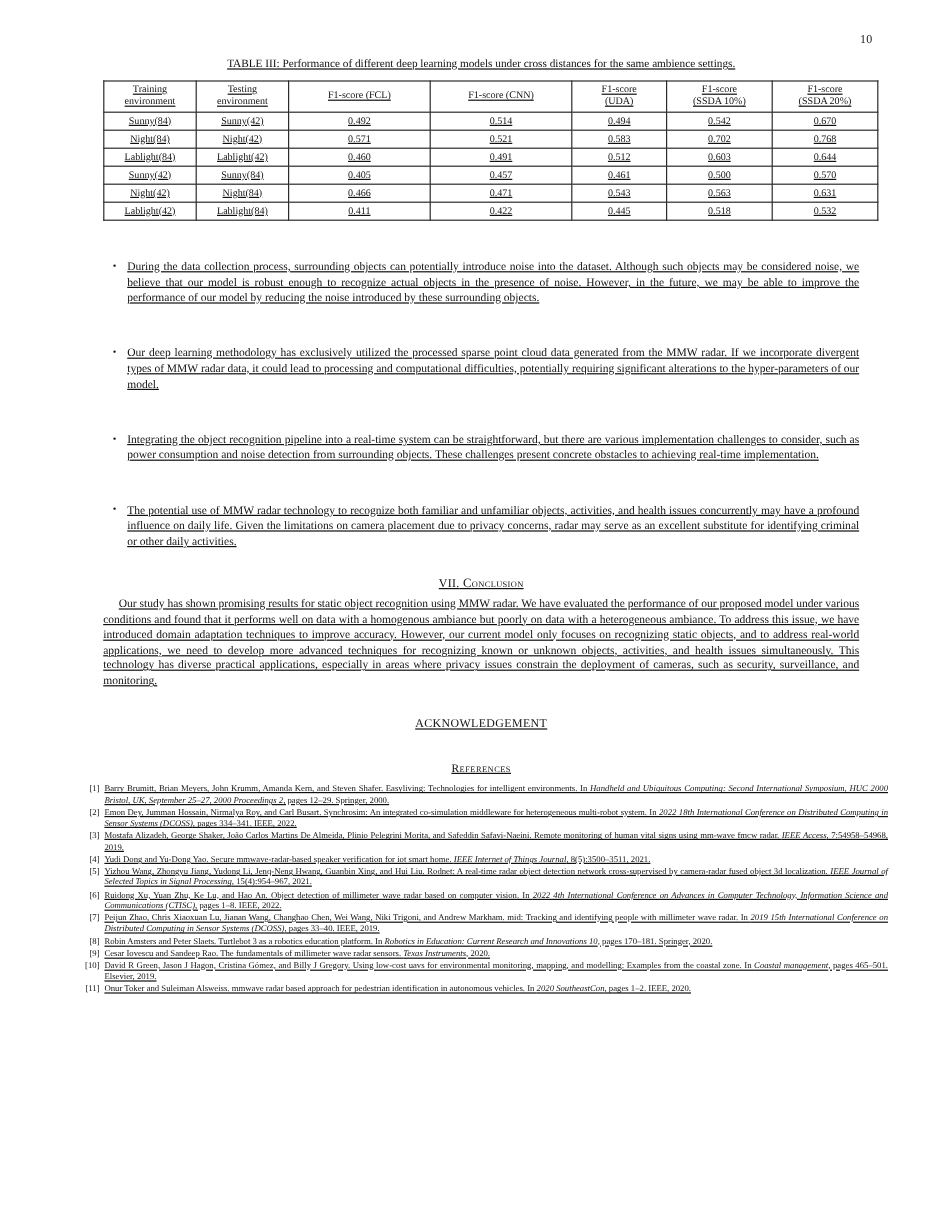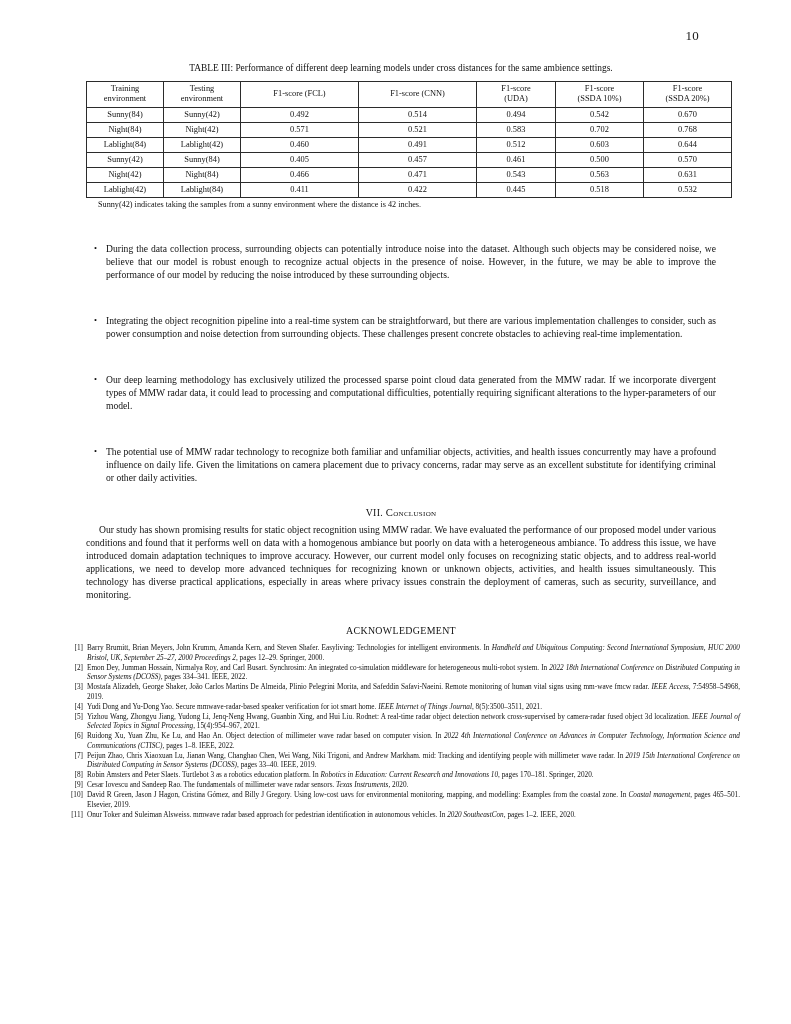--- a/index.html
+++ b/index.html
@@ -16,32 +16,33 @@
     overflow: hidden;
   }
   .page {
     position: absolute;
     inset: 0;
     padding: 0;
   }
   .page-number {
     position: absolute;
     top: 28px;
-    right: 92px;
-    font-size: 13px;
+    right: 64px;
+    font-size: 10px;
     color: #1a1a1a;
     letter-spacing: 0.2px;
   }
 
   
   .content {
     position: absolute;
     left: 86px;
-    top: 62px;
+    top: 48px;
     width: 630px;
+    text-decoration: underline;
   }
 
   
   .table-caption {
     font-size: 9.4px;
     text-align: center;
     margin: 0 0 7px 0;
     line-height: 1.3;
     color: #111;
   }
@@ -270,38 +271,38 @@
           <td>Lablight(84)</td>
           <td>0.411</td>
           <td>0.422</td>
           <td>0.445</td>
           <td>0.518</td>
           <td>0.532</td>
         </tr>
       </tbody>
     </table>
 
-    <div class="table-note">Sunny(42) indicates taking the samples from a sunny environment where the distance is 42 inches.</div>
 
     <ul class="bullets">
       <li>During the data collection process, surrounding objects can potentially introduce noise into the dataset. Although such objects may be considered noise, we believe that our model is robust enough to recognize actual objects in the presence of noise. However, in the future, we may be able to improve the performance of our model by reducing the noise introduced by these surrounding objects.</li>
+      <li>Our deep learning methodology has exclusively utilized the processed sparse point cloud data generated from the MMW radar. If we incorporate divergent types of MMW radar data, it could lead to processing and computational difficulties, potentially requiring significant alterations to the hyper-parameters of our model.</li>
       <li>Integrating the object recognition pipeline into a real-time system can be straightforward, but there are various implementation challenges to consider, such as power consumption and noise detection from surrounding objects. These challenges present concrete obstacles to achieving real-time implementation.</li>
-      <li>Our deep learning methodology has exclusively utilized the processed sparse point cloud data generated from the MMW radar. If we incorporate divergent types of MMW radar data, it could lead to processing and computational difficulties, potentially requiring significant alterations to the hyper-parameters of our model.</li>
       <li>The potential use of MMW radar technology to recognize both familiar and unfamiliar objects, activities, and health issues concurrently may have a profound influence on daily life. Given the limitations on camera placement due to privacy concerns, radar may serve as an excellent substitute for identifying criminal or other daily activities.</li>
     </ul>
 
 
     <h2 class="section-head">
       <span>VII.</span>
       <span class="smallcaps">Conclusion</span>
     </h2>
     <p class="body-para indent">Our study has shown promising results for static object recognition using MMW radar. We have evaluated the performance of our proposed model under various conditions and found that it performs well on data with a homogenous ambiance but poorly on data with a heterogeneous ambiance. To address this issue, we have introduced domain adaptation techniques to improve accuracy. However, our current model only focuses on recognizing static objects, and to address real-world applications, we need to develop more advanced techniques for recognizing known or unknown objects, activities, and health issues simultaneously. This technology has diverse practical applications, especially in areas where privacy issues constrain the deployment of cameras, such as security, surveillance, and monitoring.</p>
 
     <h2 class="plain-head">ACKNOWLEDGEMENT</h2>
 
+    <h2 class="refs-head">References</h2>
     <ol class="references">
       <li>
         <span class="refnum">[1]</span><span>Barry Brumitt, Brian Meyers, John Krumm, Amanda Kern, and Steven Shafer. Easyliving: Technologies for intelligent environments. In </span><span class="it">Handheld and Ubiquitous Computing: Second International Symposium, HUC 2000 Bristol, UK, September 25–27, 2000 Proceedings 2</span><span>, pages 12–29. Springer, 2000.</span>
       </li>
       <li>
         <span class="refnum">[2]</span><span>Emon Dey, Jumman Hossain, Nirmalya Roy, and Carl Busart. Synchrosim: An integrated co-simulation middleware for heterogeneous multi-robot system. In </span><span class="it">2022 18th International Conference on Distributed Computing in Sensor Systems (DCOSS)</span><span>, pages 334–341. IEEE, 2022.</span>
       </li>
       <li>
         <span class="refnum">[3]</span><span>Mostafa Alizadeh, George Shaker, João Carlos Martins De Almeida, Plinio Pelegrini Morita, and Safeddin Safavi-Naeini. Remote monitoring of human vital signs using mm-wave fmcw radar. </span><span class="it">IEEE Access</span><span>, 7:54958–54968, 2019.</span>
       </li>

